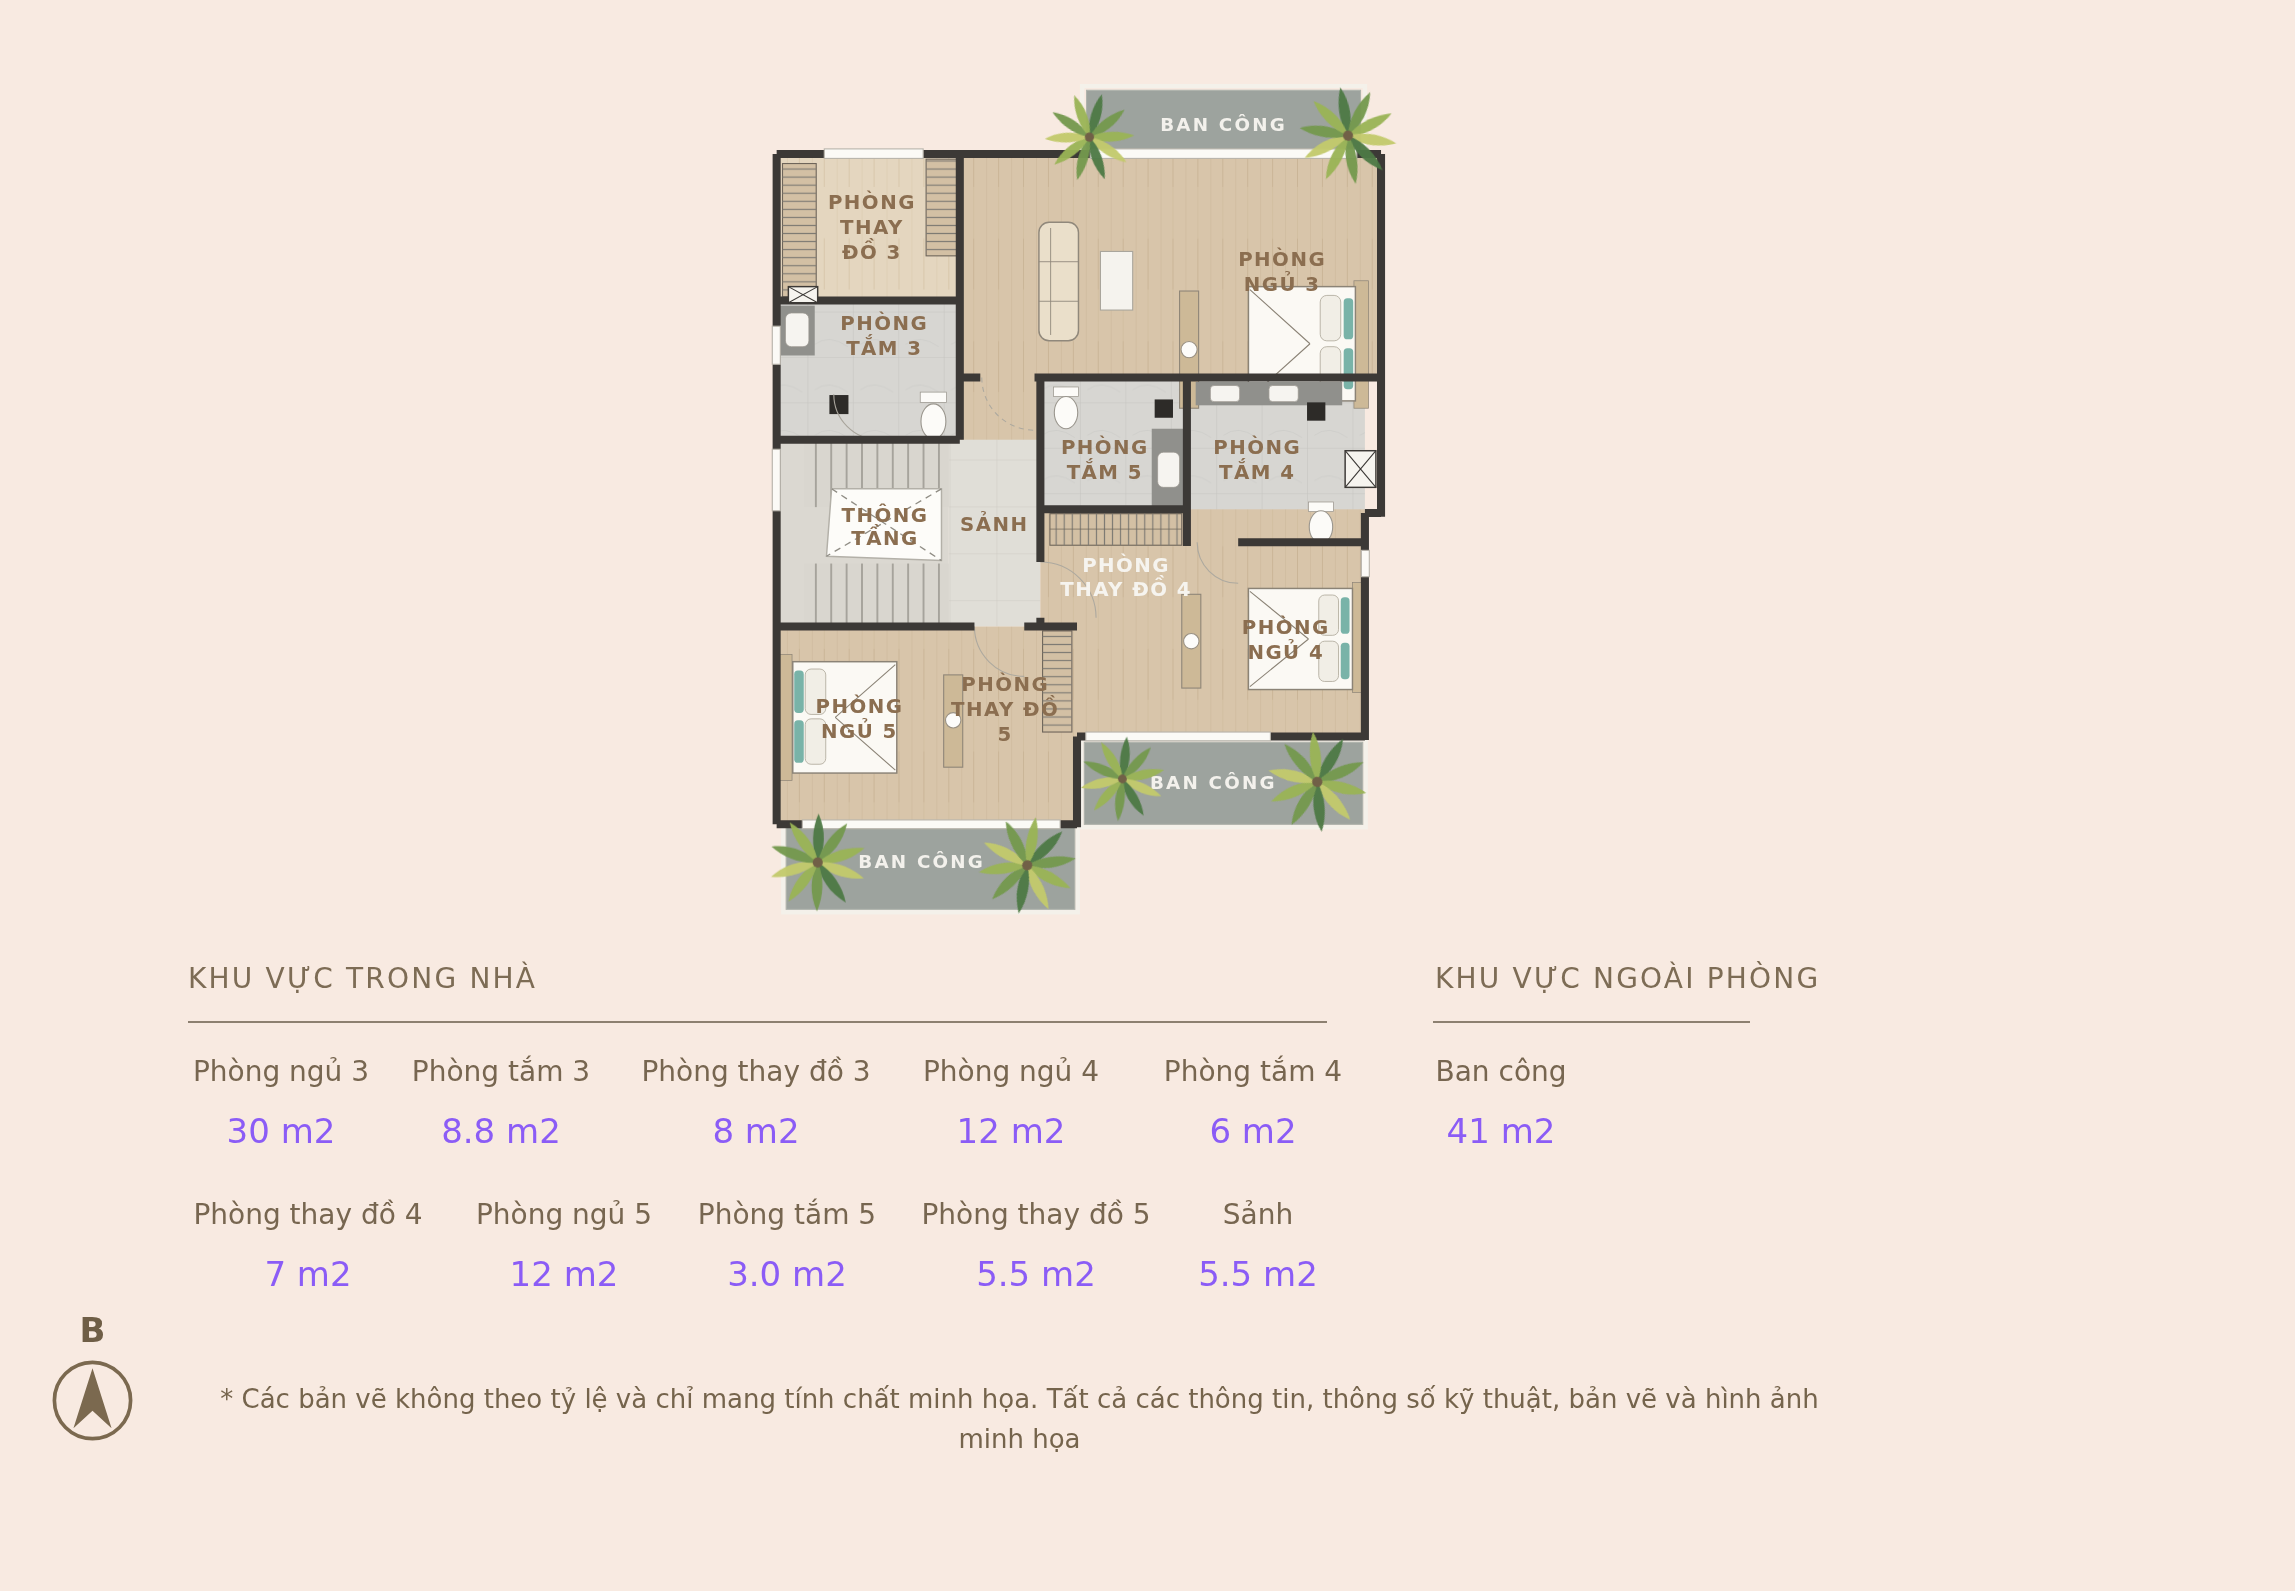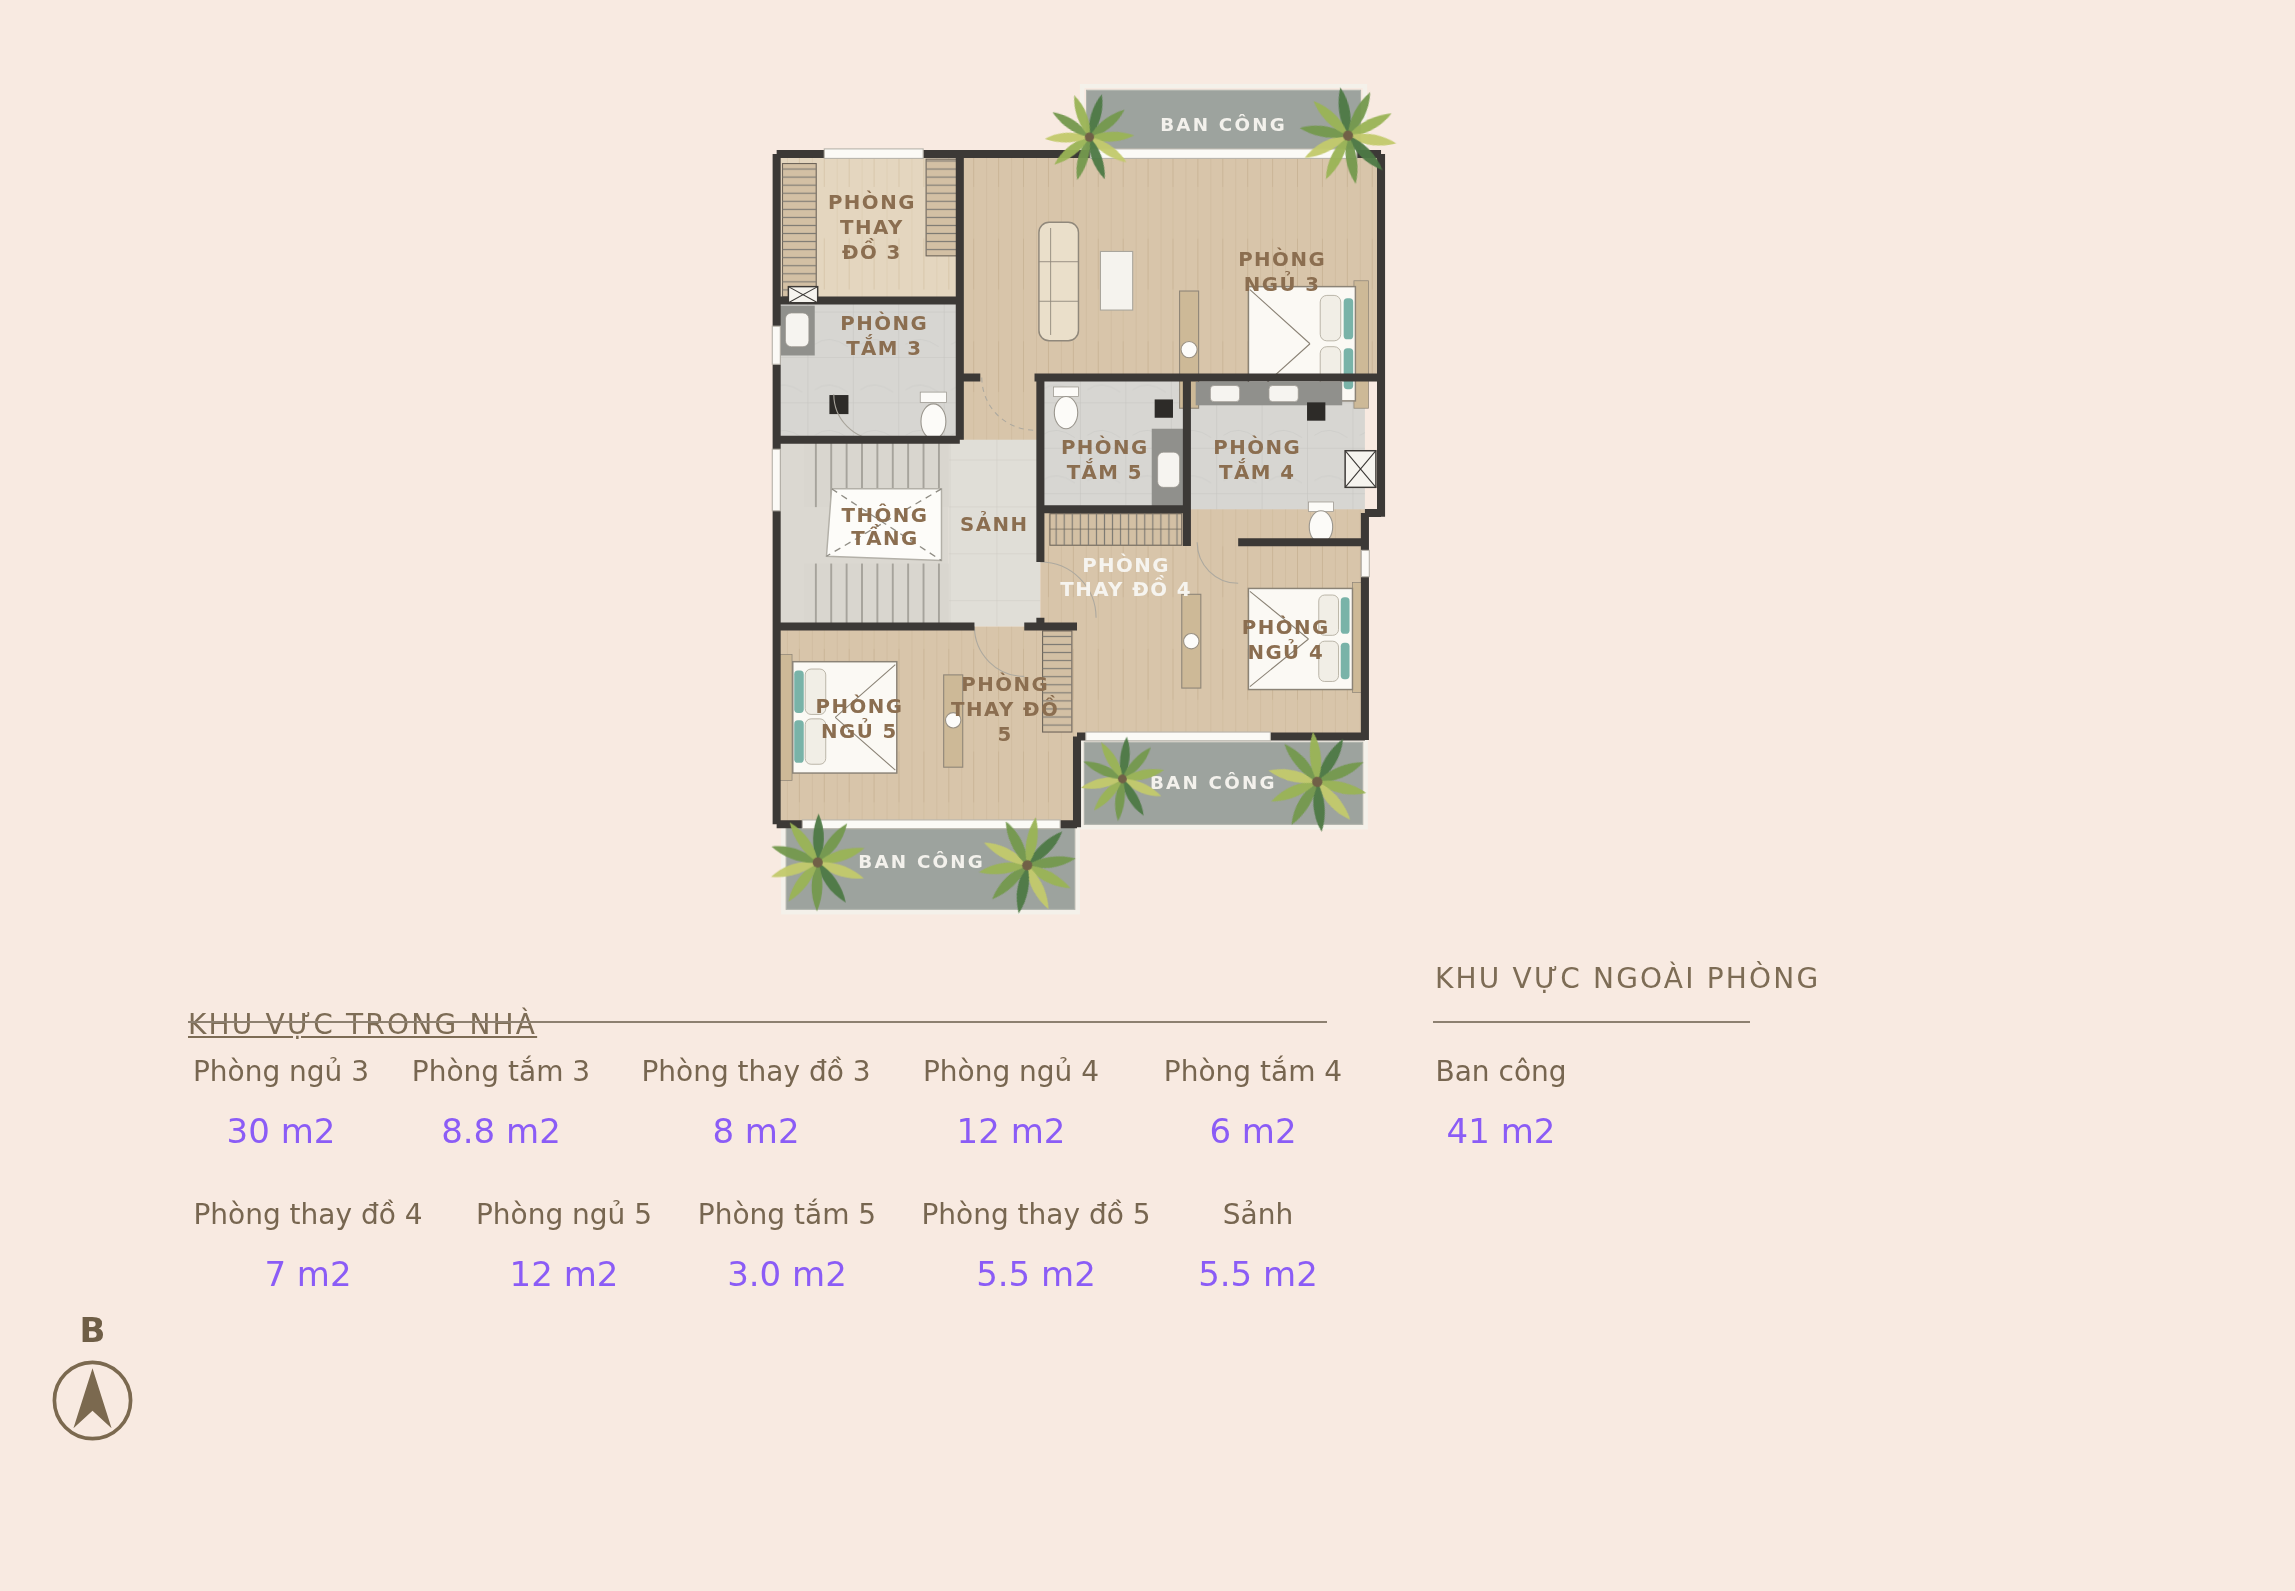--- a/index.html
+++ b/index.html
@@ -248,21 +248,21 @@
       <use href="#palm" transform="translate(447,72) scale(1.05) rotate(15)"></use>
       <use href="#palm" transform="translate(800,70) scale(1.15) rotate(-10)"></use>
       <use href="#palm" transform="translate(492,948) scale(1.0) rotate(5)"></use>
       <use href="#palm" transform="translate(758,952) scale(1.18) rotate(30)"></use>
       <use href="#palm" transform="translate(76,1062) scale(1.15)"></use>
       <use href="#palm" transform="translate(362,1066) scale(1.15) rotate(45)"></use>
     </g>
   </svg>
   </div>
 
-  <div class="lg-title" style="left:188px;top:1008px;text-decoration:underline;">KHU VỰC TRONG NHÀ</div>
+  <div class="lg-title" style="left:188px;top:962px;">KHU VỰC TRONG NHÀ</div>
   <div class="lg-rule" style="left:188px;top:1021px;width:1139px;"></div>
   <div class="lg-title" style="left:1435px;top:962px;">KHU VỰC NGOÀI PHÒNG</div>
   <div class="lg-rule" style="left:1433px;top:1021px;width:317px;"></div>
 
   <div class="lg-item" style="left:281px;top:1054px;">
     <div class="lg-name">Phòng ngủ 3</div>
     <div class="lg-area">30 m2</div>
   </div>
   <div class="lg-item" style="left:501px;top:1054px;">
     <div class="lg-name">Phòng tắm 3</div>
@@ -309,16 +309,17 @@
 
   <div class="compass">
     <div class="compass-label">B</div>
     <svg width="85" height="85" viewBox="0 0 116 116">
       <circle cx="58" cy="58" r="52" fill="none" stroke="#7b694f" stroke-width="5"></circle>
       <polygon points="58,14 84,96 58,72 32,96" fill="#7b694f"></polygon>
     </svg>
   </div>
 
   <div class="disclaimer">
+    <div>* Các bản vẽ không theo tỷ lệ và chỉ mang tính chất minh họa. Tất cả các thông tin, thông số kỹ thuật, bản vẽ và hình ảnh minh họa</div>
   </div>
 
 </div>
 
 
 </body></html>

